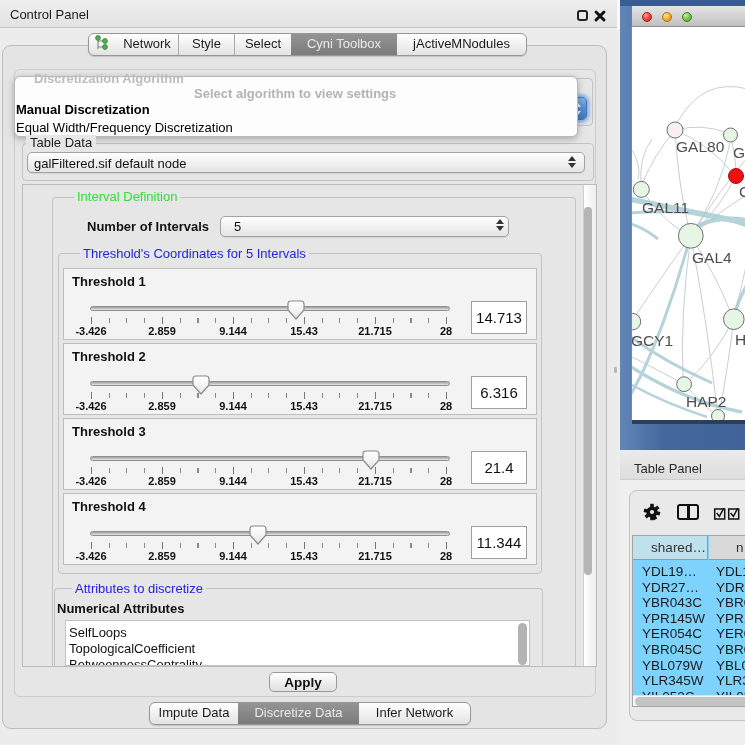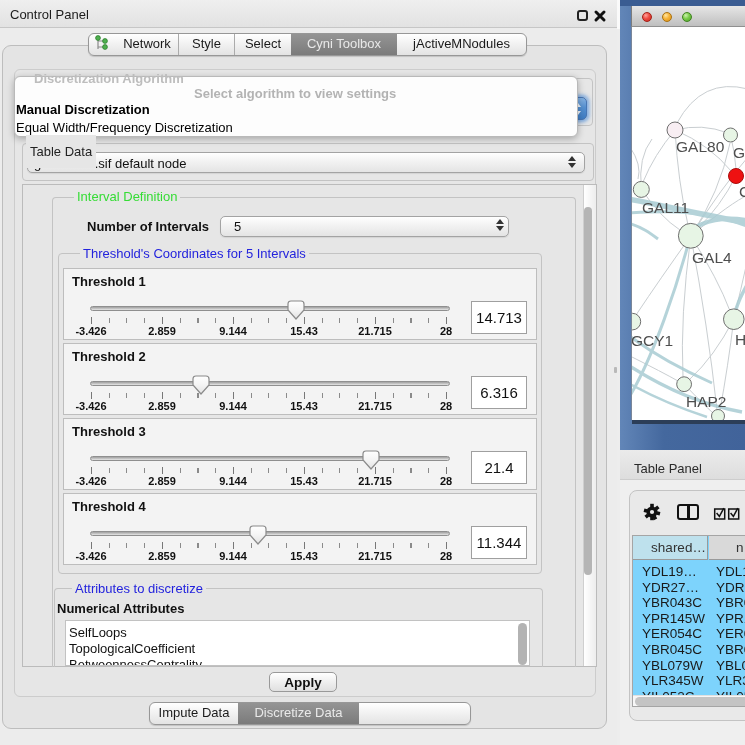--- a/index.html
+++ b/index.html
@@ -78,21 +78,21 @@
 </svg>
 
 <div class="group" style="left:22px;top:78px;width:571px;height:48px;"></div>
 <div class="combo" style="left:27px;top:97px;width:560px;height:23px;box-shadow:0 0 3px 2px rgba(110,160,220,0.55);">
   <div style="position:absolute;right:-1px;top:-1px;width:20px;height:23px;border-radius:0 5px 5px 0;background:linear-gradient(#85b2e2,#5590d0 45%,#3f7cc2);border:1px solid #4776b4;box-shadow:0 0 4px 2px rgba(120,168,225,0.65);">
     <div style="position:absolute;left:7px;top:5px;width:0;height:0;border-left:3px solid transparent;border-right:3px solid transparent;border-bottom:4px solid #eef4fb;"></div>
     <div style="position:absolute;left:7px;top:13px;width:0;height:0;border-left:3px solid transparent;border-right:3px solid transparent;border-top:4px solid #eef4fb;"></div>
   </div>
 </div>
 
-<div class="abs" style="left:26px;top:135px;font-size:13px;color:#222;background:#e6e6e6;padding:9px 4px;z-index:2;">Table Data</div>
+<div class="abs" style="left:26px;top:135px;font-size:13px;color:#222;background:#e6e6e6;padding:0 4px;z-index:2;">Table Data</div>
 <div class="group" style="left:22px;top:143px;width:572px;height:38px;border-radius:4px;"></div>
 <div class="combo" style="left:27px;top:152px;width:558px;height:21px;">
   <span class="txt" style="left:6px;">galFiltered.sif default node</span>
   <div class="arrows" style="right:7px;top:3px;">
       <div class="up"></div>
       <div class="dn"></div>
     </div>
 </div>
 
 <div class="abs" style="left:22px;top:184px;width:575px;height:483px;background:#e6e6e6;border:1px solid #bbbbbb;overflow:hidden;"></div>
@@ -216,20 +216,21 @@
   <div style="position:absolute;left:3px;top:20px;font-size:13px;color:#111;">TopologicalCoefficient</div>
   <div style="position:absolute;left:3px;top:36px;font-size:13px;color:#111;">BetweennessCentrality</div>
   <div style="position:absolute;right:2px;top:2px;width:9px;height:42px;background:#b3b3b3;border-radius:5px;"></div>
 </div>
 
 <div class="abs" style="left:269px;top:672px;width:68px;height:20px;background:linear-gradient(#ffffff,#ececec 60%,#e0e0e0);border:1px solid #999;border-radius:5px;text-align:center;line-height:19px;font-size:13.5px;font-weight:600;color:#111;">Apply</div>
 
 <div class="seg" style="left:149px;top:702px;width:322px;">
   <div class="s first" style="left:0;width:88px;">Impute Data</div>
   <div class="s dark" style="left:88px;width:121px;">Discretize Data</div>
+  <div class="s last" style="left:209px;width:111px;">Infer Network</div>
 </div>
 
 <div class="abs" style="left:14px;top:76px;width:564px;height:61px;background:#fdfdfd;border:1px solid #b9b9b9;border-radius:6px;box-shadow:0 2px 7px rgba(0,0,0,0.28);"></div>
 <div class="abs" style="left:34px;top:71px;font-size:13px;font-weight:bold;color:#bdbdbd;z-index:5;">Discretization Algorithm</div>
 <div class="abs" style="left:194px;top:86px;font-size:13px;color:#b3b3b3;font-weight:bold;z-index:5;">Select algorithm to view settings</div>
 <div class="abs" style="left:16px;top:102px;font-size:13px;font-weight:bold;color:#000;z-index:5;">Manual Discretization</div>
 <div class="abs" style="left:16px;top:120px;font-size:13px;color:#000;z-index:5;">Equal Width/Frequency Discretization</div>
 
 <div class="abs" style="left:614px;top:367px;width:3px;height:6px;background:#b9b9b9;border-radius:1px;"></div>
 

